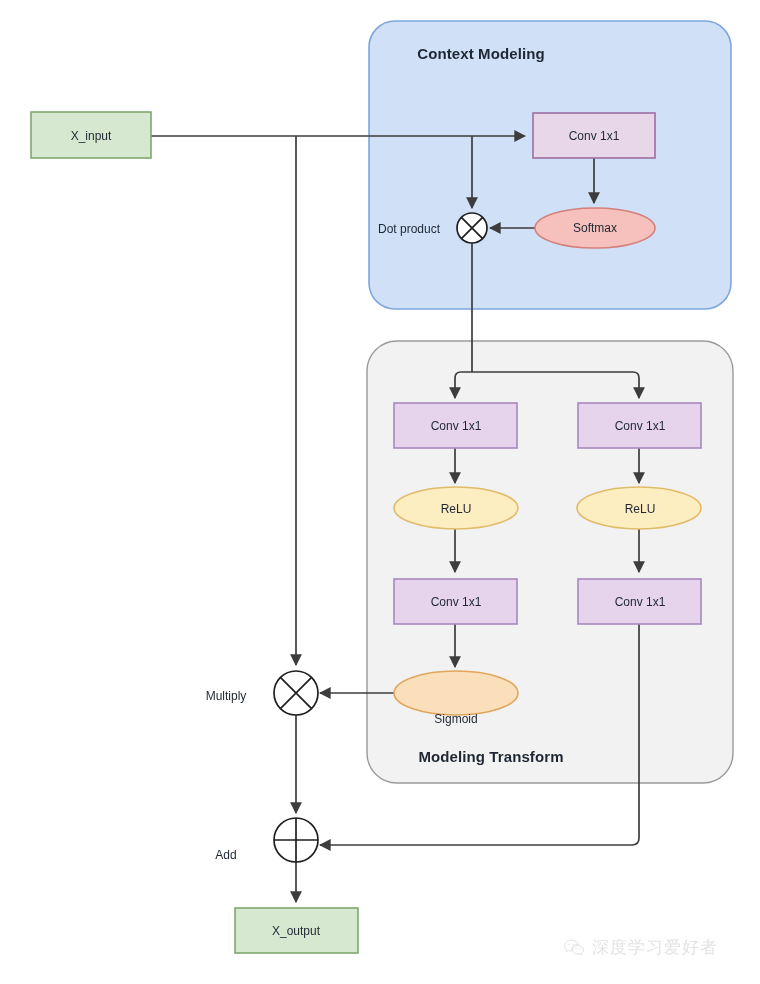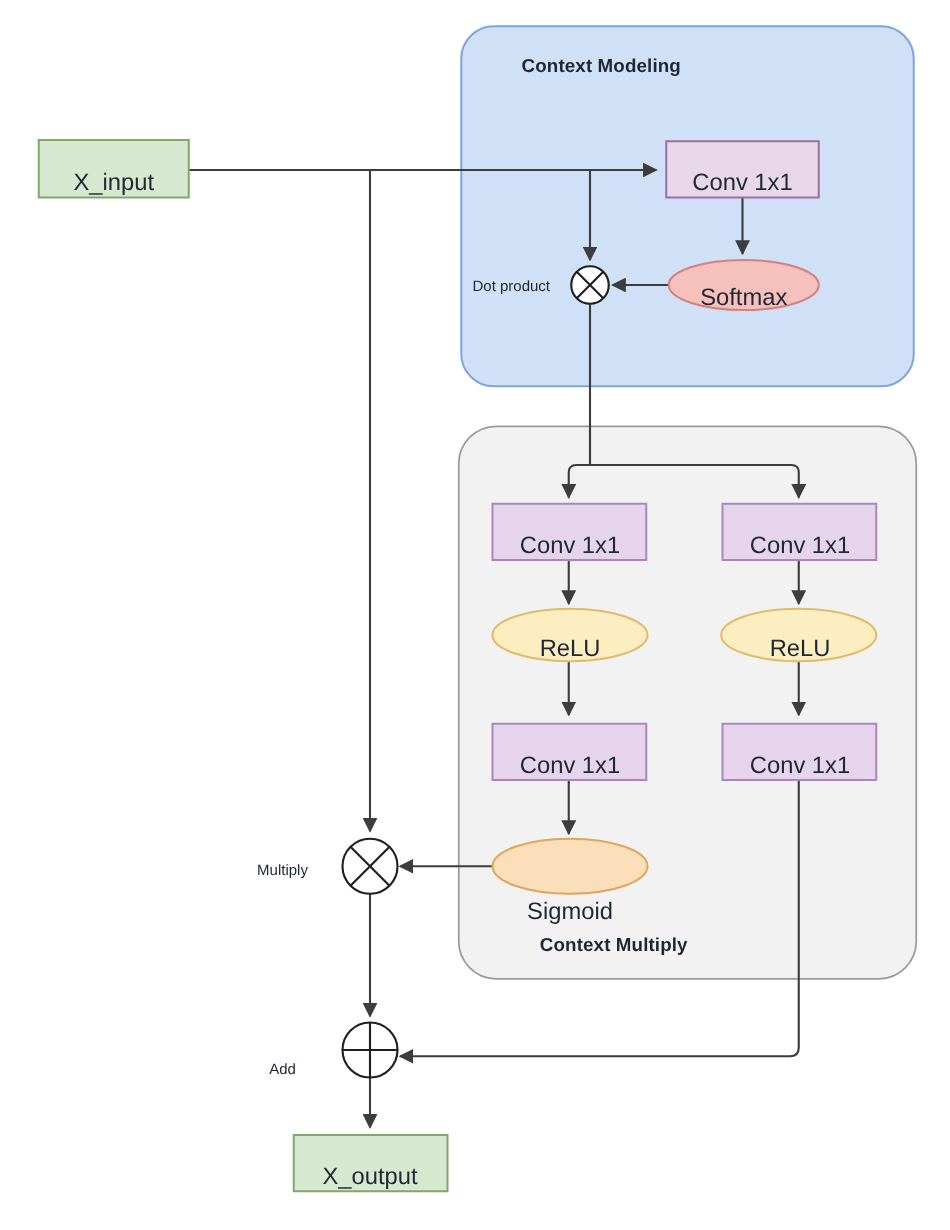--- a/index.html
+++ b/index.html
@@ -32,21 +32,21 @@
   
   .lbl {
     position: absolute;
     white-space: nowrap;
     color: #1f2733;
     font-family: "Liberation Sans", sans-serif;
     transform: translate(-50%, -50%);
     text-align: center;
     pointer-events: none;
   }
-  .node-text { font-size: 19px; margin-top: 11px; }
+  .node-text { font-size: 12px; }
   .panel-title { font-size: 15px; font-weight: bold; letter-spacing: 0.1px; }
   .op-label { font-size: 12px; text-align: center; }
   .watermark {
     position: absolute;
     display: flex;
     align-items: center;
     gap: 7px;
     color: #e3e3e3;
     font-size: 17px;
     letter-spacing: 1px;
@@ -130,21 +130,21 @@
     </g>
 
     <g>
       <circle cx="296" cy="840" r="22" fill="#ffffff" stroke="#1f1f1f" stroke-width="1.7"></circle>
       <path d="M 274 840 L 318 840 M 296 818 L 296 862" stroke="#1f1f1f" stroke-width="1.7" fill="none"></path>
     </g>
   </svg>
 
   <div class="lbl panel-title" style="left:481px; top:53px;">Context Modeling</div>
 
-  <div class="lbl panel-title" style="left:491px; top:756px;">Context Multiply</div>
+  <div class="lbl panel-title" style="left:491px; top:756px;">Modeling Transform</div>
 
   <div class="lbl node-text" style="left:91px; top:136px;">X_input</div>
 
   <div class="lbl node-text" style="left:594px; top:136px;">Conv 1x1</div>
 
   <div class="lbl node-text" style="left:595px; top:228px;">Softmax</div>
 
   <div class="lbl op-label" style="left:409px; top:229px;">Dot product</div>
 
   <div class="lbl node-text" style="left:456px; top:426px;">Conv 1x1</div>
@@ -155,14 +155,25 @@
   <div class="lbl node-text" style="left:640px; top:426px;">Conv 1x1</div>
   <div class="lbl node-text" style="left:640px; top:509px;">ReLU</div>
   <div class="lbl node-text" style="left:640px; top:602px;">Conv 1x1</div>
 
   <div class="lbl op-label" style="left:226px; top:696px;">Multiply</div>
 
   <div class="lbl op-label" style="left:226px; top:855px;">Add</div>
 
   <div class="lbl node-text" style="left:296px; top:931px;text-align:right;">X_output</div>
 
+  <div class="watermark" style="left:563px; top:936px;">
+    <svg class="wm-icon" viewBox="0 0 24 22">
+      <path d="M9 2.4C4.9 2.4 1.6 5.1 1.6 8.4c0 1.9 1.1 3.6 2.8 4.7L3.7 15l2.4-1.2c.9.3 1.9.4 2.9.4h.5c-.1-.4-.2-.9-.2-1.3 0-3.2 3.2-5.8 7.1-5.8h.5C16.2 4.4 13 2.4 9 2.4z" fill="none" stroke="#e3e3e3" stroke-width="1.1"></path>
+      <path d="M22.4 13c0-2.6-2.7-4.7-6-4.7s-6 2.1-6 4.7 2.7 4.7 6 4.7c.8 0 1.5-.1 2.2-.3l1.9 1-.5-1.6c1.5-.9 2.4-2.3 2.4-3.8z" fill="none" stroke="#e3e3e3" stroke-width="1.1"></path>
+      <circle cx="6.6" cy="7.2" r="0.85" fill="#e3e3e3"></circle>
+      <circle cx="11.2" cy="7.2" r="0.85" fill="#e3e3e3"></circle>
+      <circle cx="14.3" cy="11.7" r="0.8" fill="#e3e3e3"></circle>
+      <circle cx="18.5" cy="11.7" r="0.8" fill="#e3e3e3"></circle>
+    </svg>
+    <span>深度学习爱好者</span>
+  </div>
 
 </div>
 
 </body></html>

